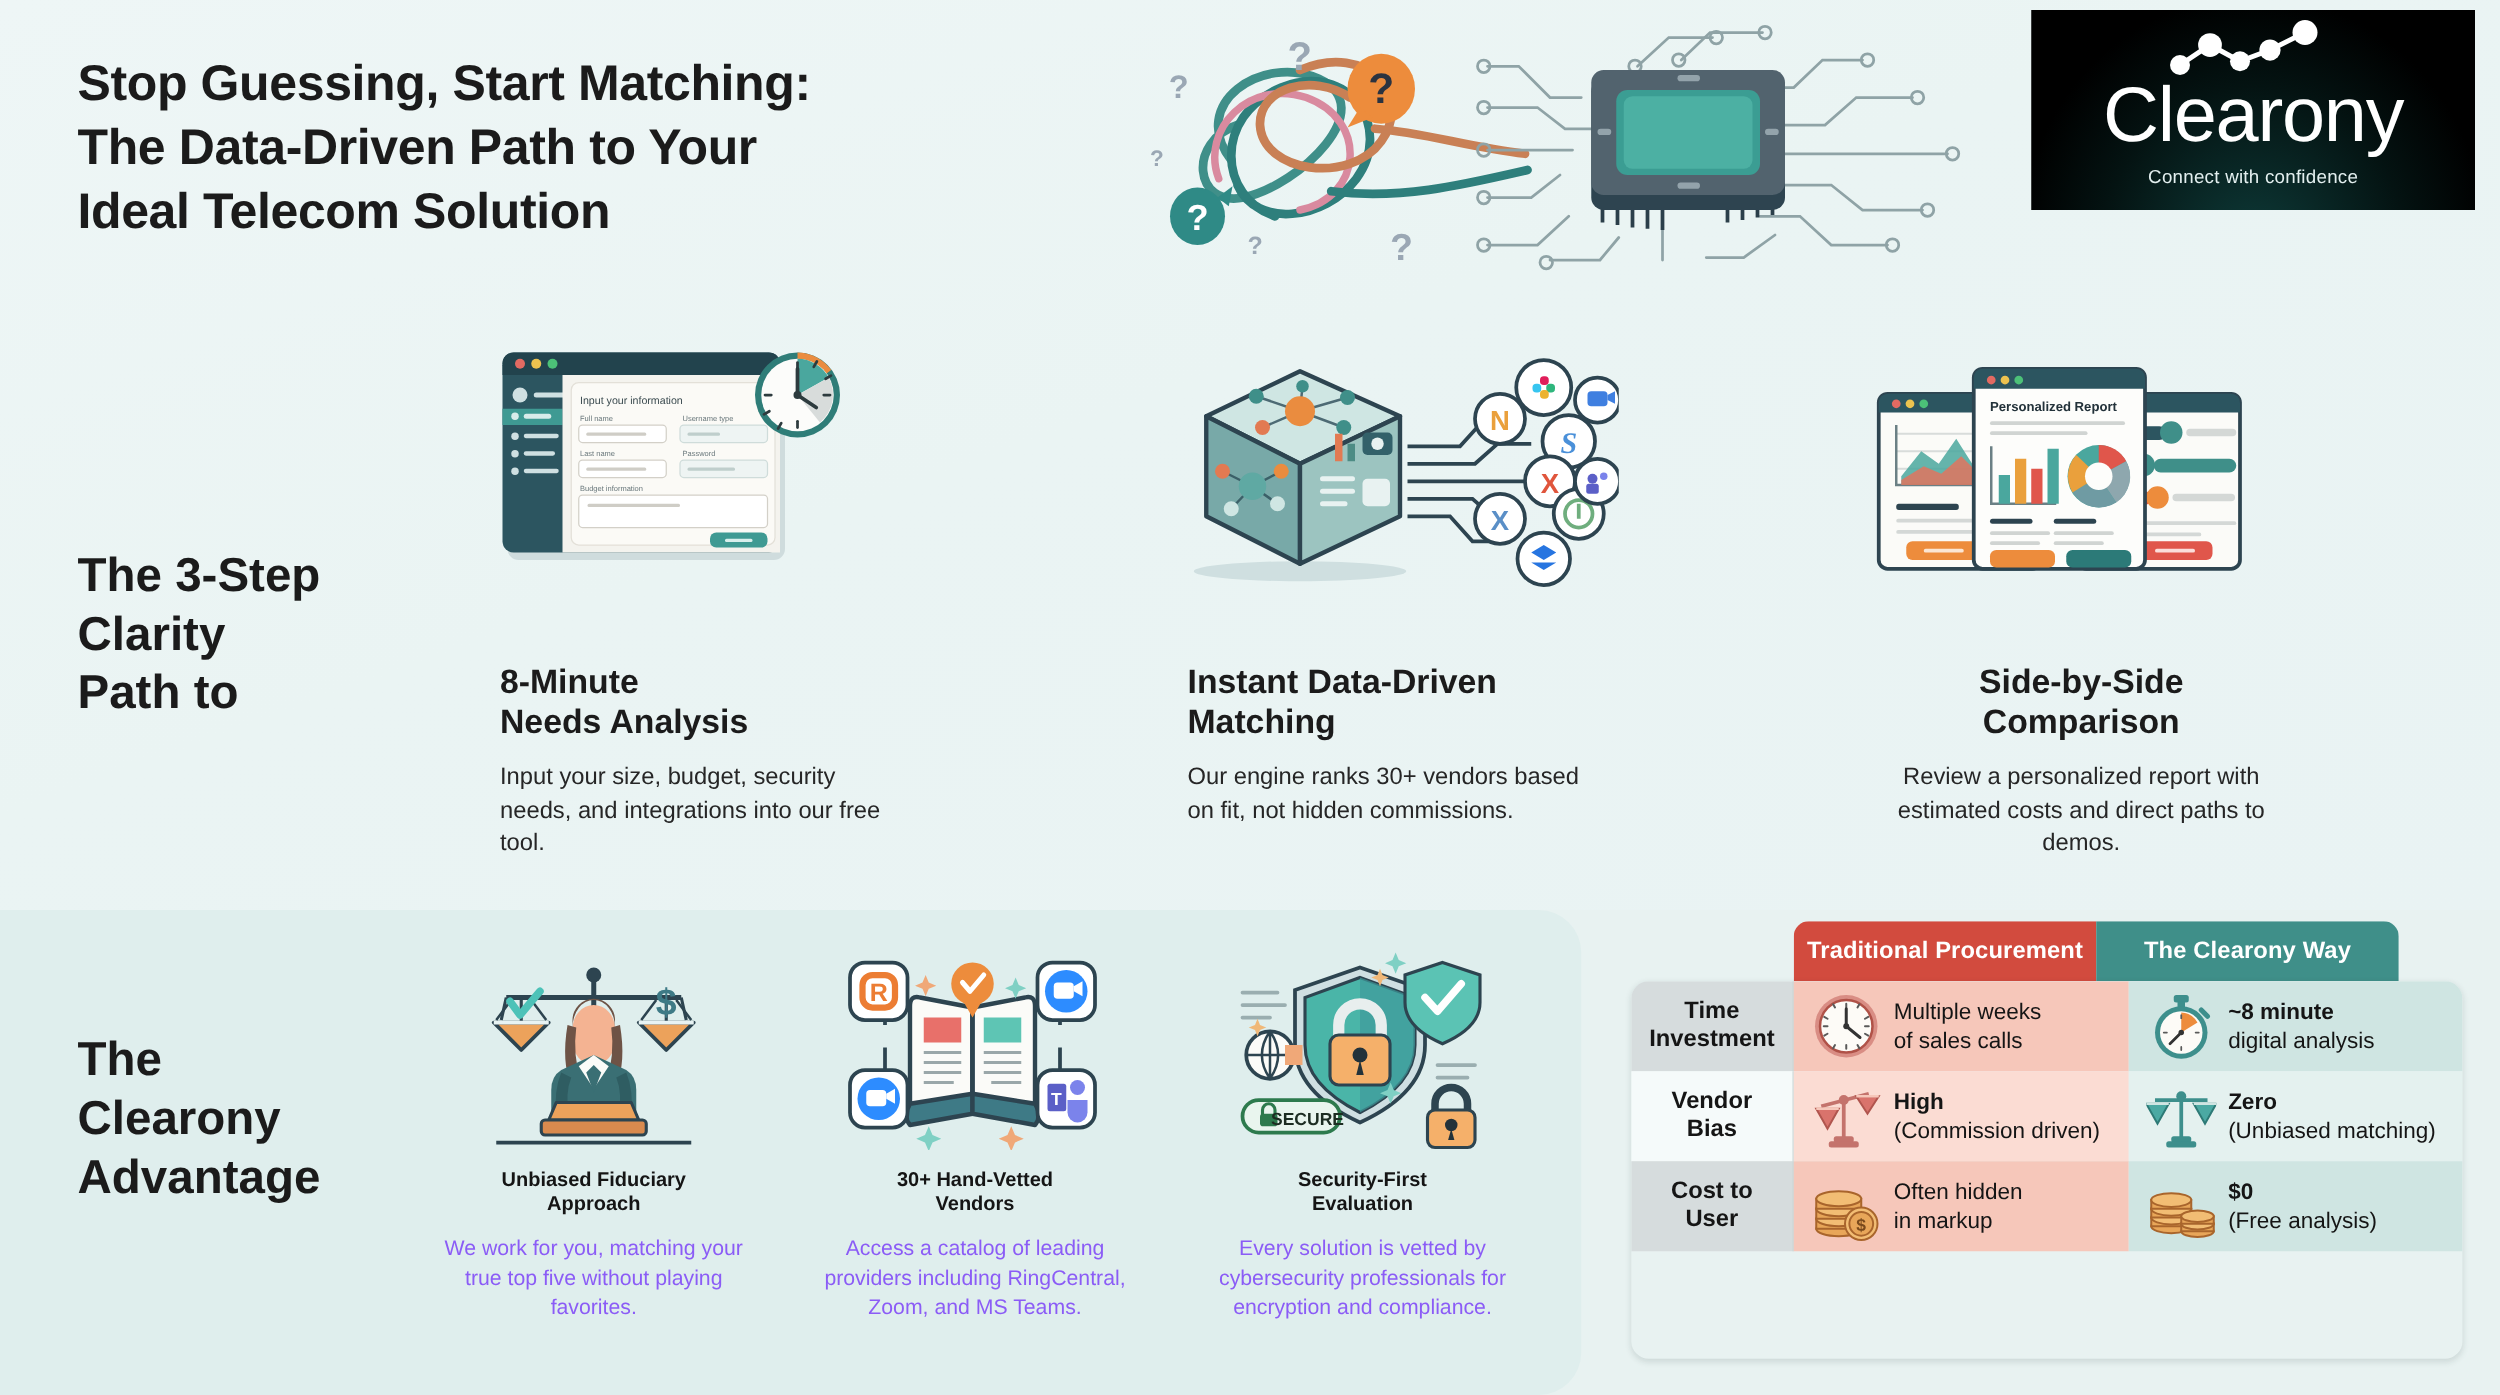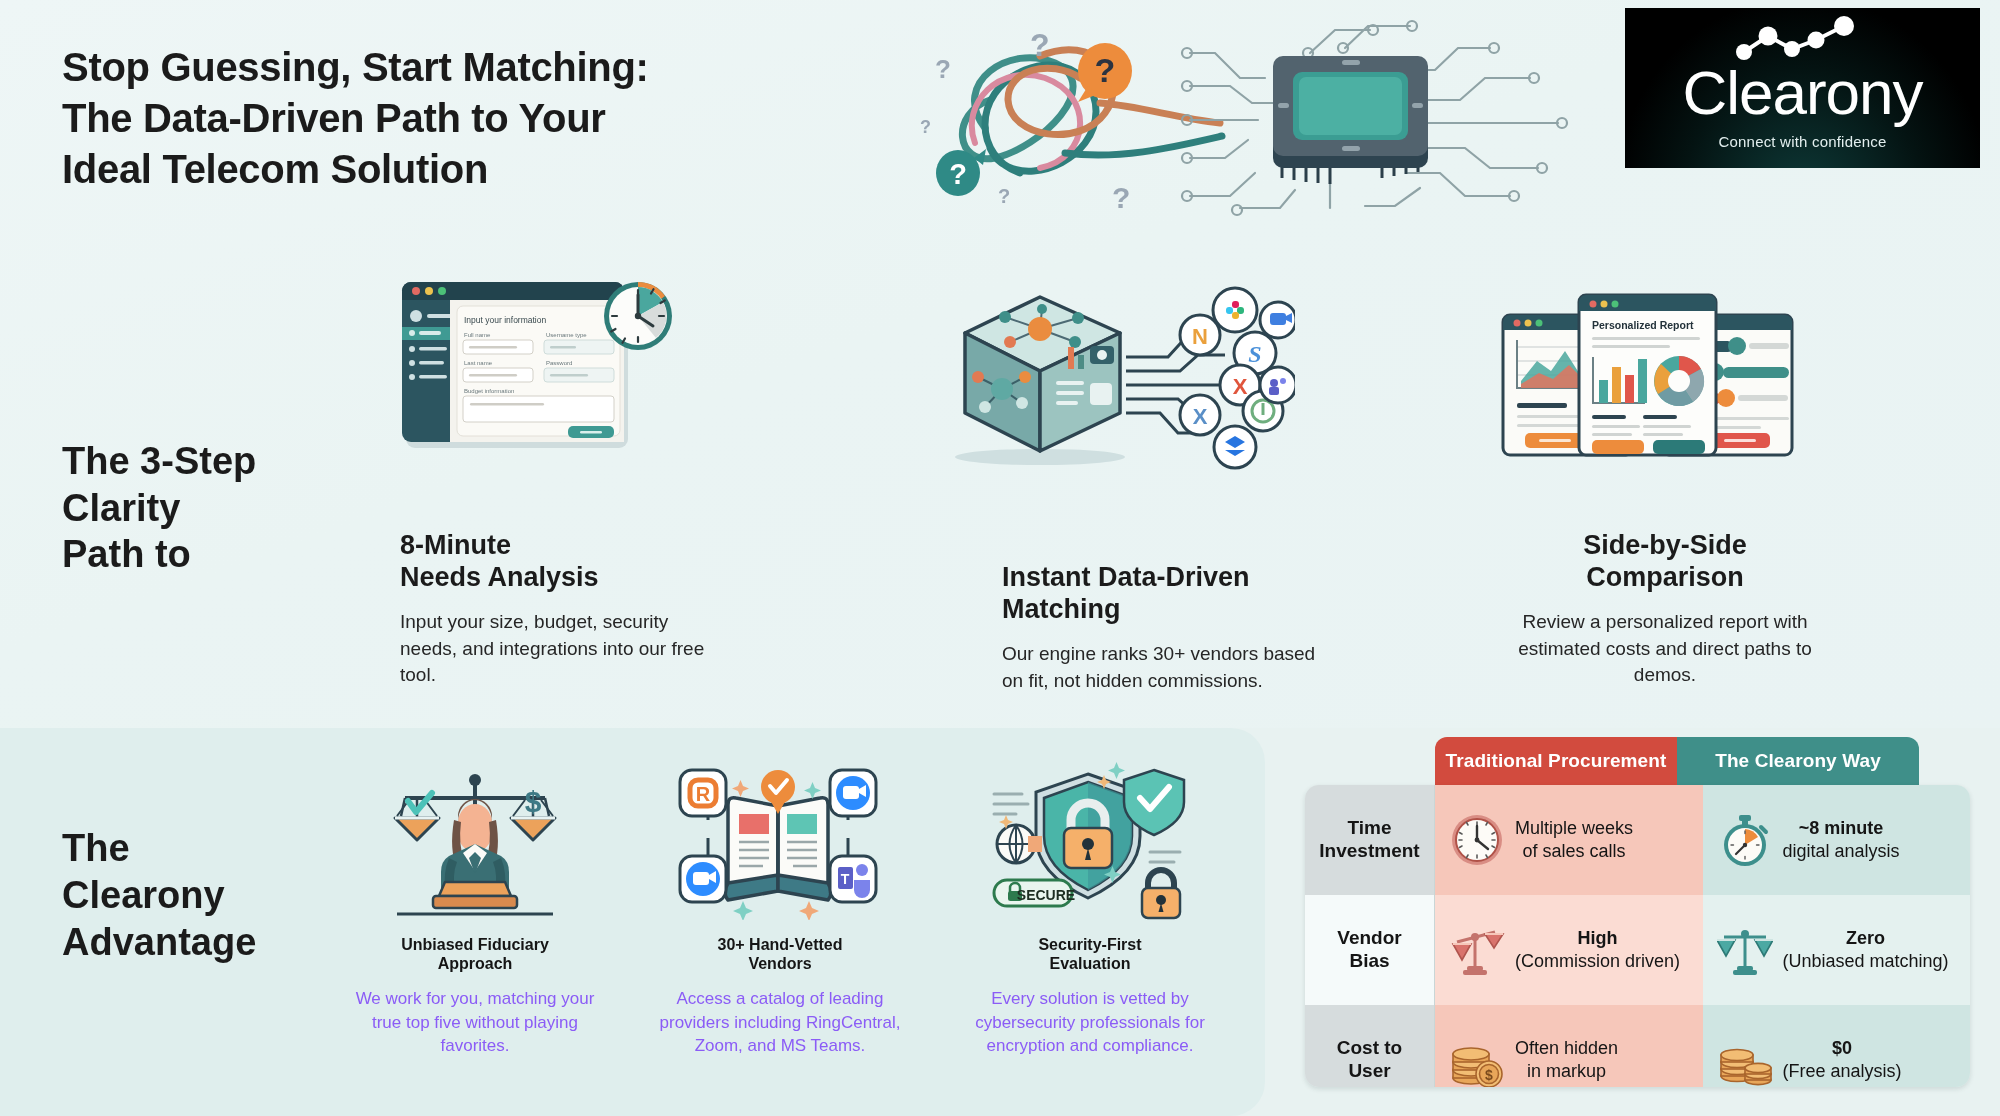--- a/index.html
+++ b/index.html
@@ -53,21 +53,21 @@
 
   
   #steps-title {
     position:absolute; left:62px; top:438px; width:300px;
     font-size:38px; font-weight:bold; line-height:1.23; color:#1b1b1b;
   }
   #steps-title span { display:block; }
 
   .step { position:absolute; width:330px; }
   #step-1 { left:400px; top:530px; }
-  #step-2 { left:1002px; top:530px;margin-top:32px; }
+  #step-2 { left:950px; top:530px; }
   #step-3 { left:1500px; top:530px;text-align:center; }
   .step-heading {
     font-size:27px; font-weight:bold; line-height:1.17; color:#1b1b1b;
     margin-bottom:16px;
   }
   .step-body { font-size:19px; line-height:1.39; color:#262626; }
 
   .step-art { position:absolute; }
   #step-art-1 { left:400px; top:278px; width:310px; height:180px; }
   #step-art-2 { left:930px; top:285px; width:365px; height:185px; }
@@ -105,41 +105,41 @@
     color:#fff; font-size:19px; font-weight:bold; letter-spacing:.1px;
   }
   .cmp-head.trad { background:#d24b3e; }
   .cmp-head.clear { background:#3f8f89; }
 
   .cmp-body {
     position:absolute; left:0; top:48px; width:665px; height:302px;
     border-radius:14px; overflow:hidden;
     box-shadow:0 2px 5px rgba(20,50,50,.13);
   }
-  .cmp-row { display:flex; height:110px; }
+  .cmp-row { display:flex; height:72px; }
   .cmp-label {
     width:130px; display:flex; align-items:center; justify-content:center;
     text-align:center; font-size:19px; font-weight:bold; line-height:1.2; color:#151515;
     border-right:1px solid #c9d6d6;
   }
   .cmp-row:nth-child(odd) .cmp-label { background:#d6dcdd; }
   .cmp-row:nth-child(even) .cmp-label { background:#f5fafa; }
   .cmp-cell {
     flex:1; display:flex; align-items:center; justify-content:flex-start;
     padding-left:14px; gap:10px;
   }
   .cmp-cell.trad { background:#f6c7ba; }
   .cmp-row:nth-child(even) .cmp-cell.trad { background:#fbdcd3; }
   .cmp-cell.clear { background:#cfe5e2; }
   .cmp-row:nth-child(even) .cmp-cell.clear { background:#e4f1ef; }
   .cmp-icon { width:56px; height:56px; flex:0 0 56px; }
   .cmp-text { font-size:18px; line-height:1.26; color:#151515; }
   .cmp-text .strong { font-weight:bold; display:block; }
   .cmp-text .sub { display:block; }
-  .cmp-text.two-line { text-align:center; }
+  .cmp-text.two-line { text-align:left; }
 </style>
 </head>
 <body>
 
 <div id="bg-top"></div>
 <div id="bg-bottom"></div>
 <div id="advantage-panel"></div>
 
 <div id="headline">
   <span class="hl-line">Stop Guessing, Start Matching:</span>

